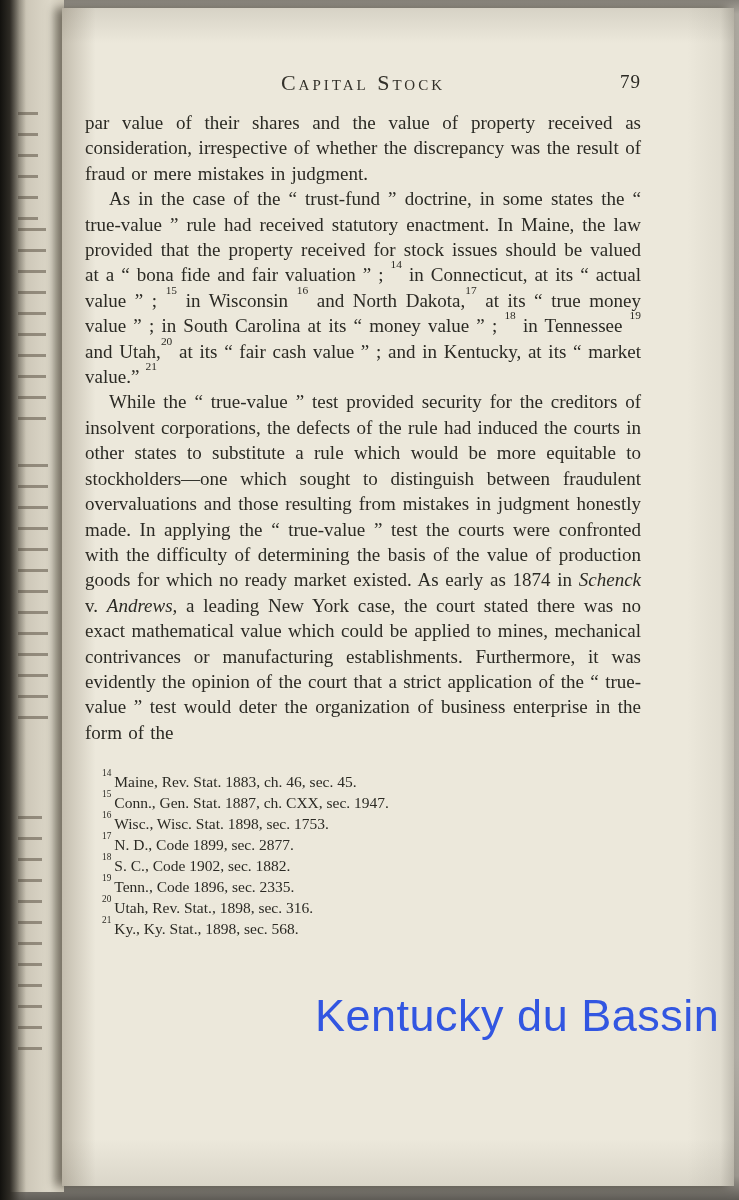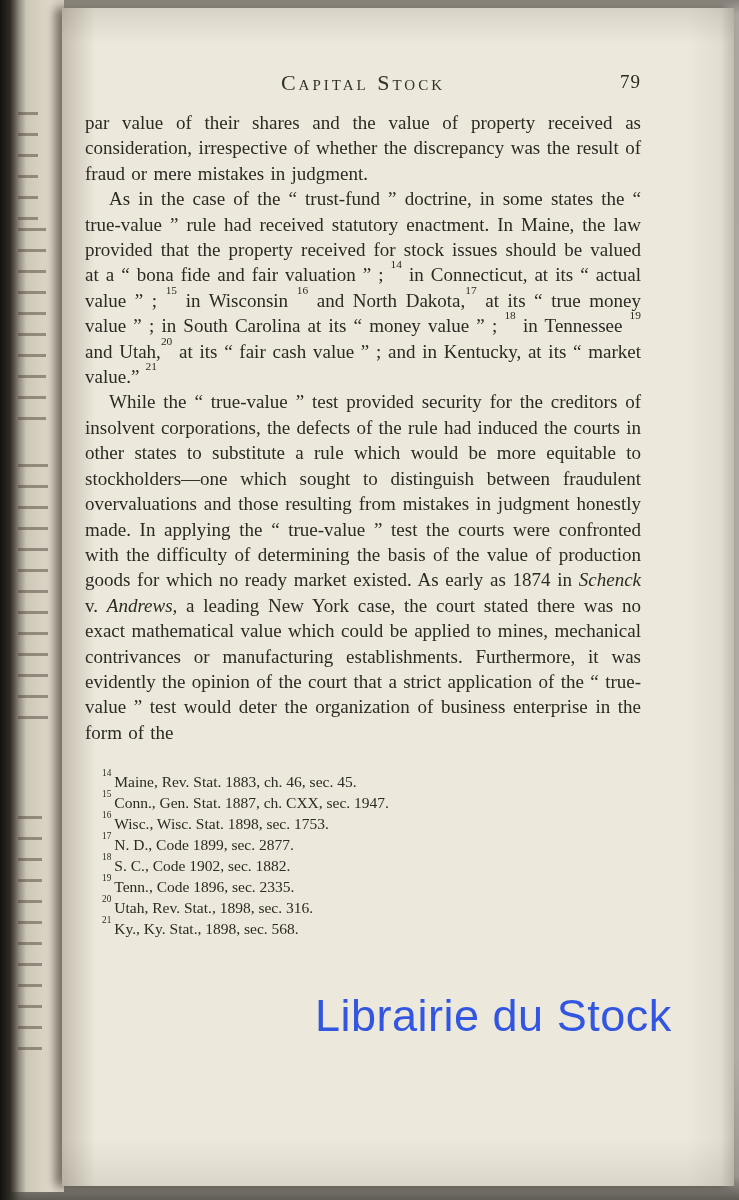--- a/index.html
+++ b/index.html
@@ -115,15 +115,15 @@
           <div class="footnote"><sup>18</sup>S. C., Code 1902, sec. 1882.</div>
           <div class="footnote"><sup>19</sup>Tenn., Code 1896, sec. 2335.</div>
           <div class="footnote"><sup>20</sup>Utah, Rev. Stat., 1898, sec. 316.</div>
           <div class="footnote"><sup>21</sup>Ky., Ky. Stat., 1898, sec. 568.</div>
         </div>
 
     </div>
     <div class="page-shade"></div>
   </div>
 
-  <div class="watermark">Librairie du Stock</div>
+  <div class="watermark">Kentucky du Bassin</div>
 
 </div>
 
 </body></html>

